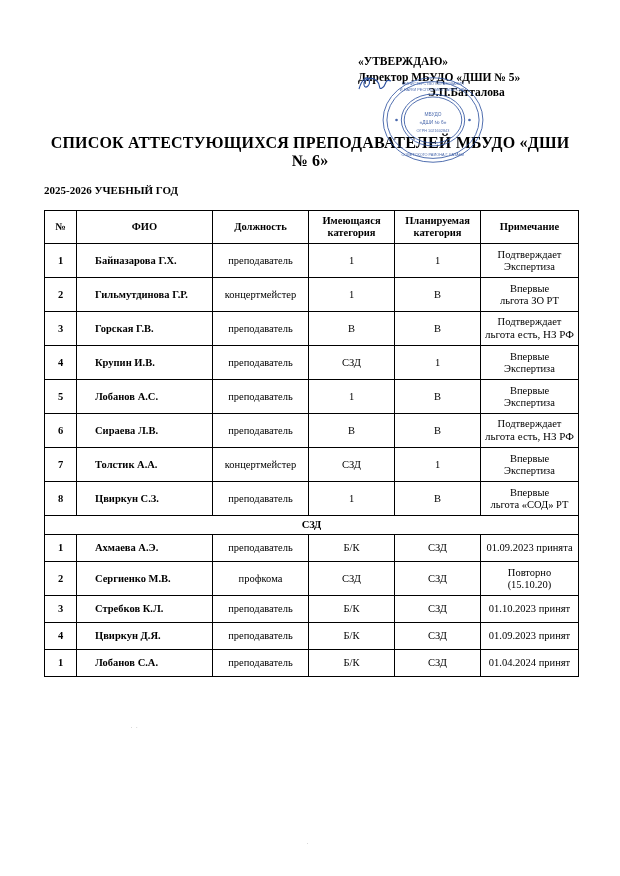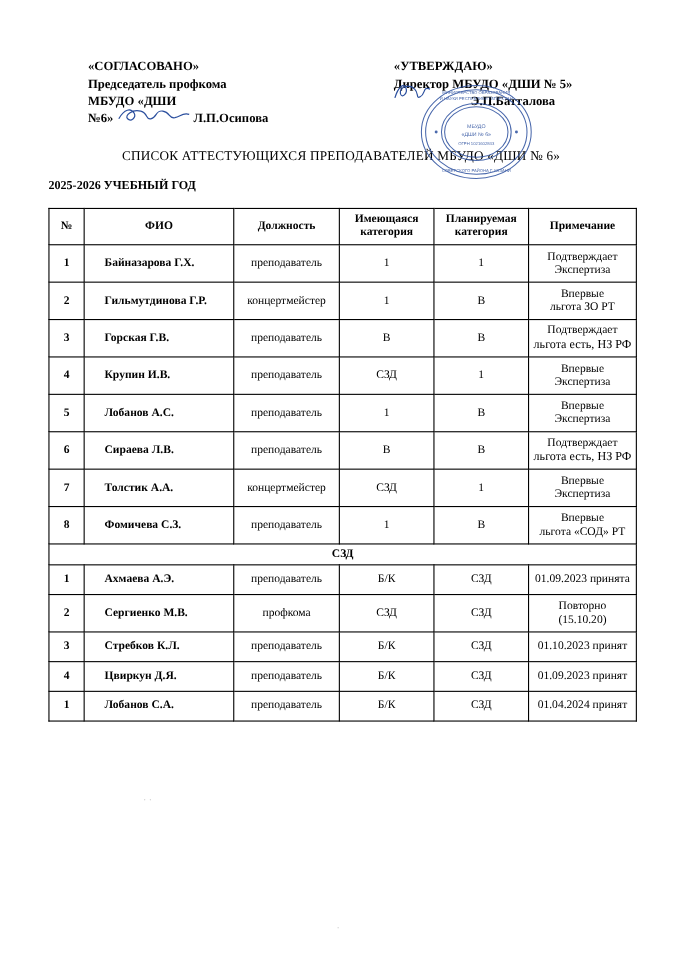--- a/index.html
+++ b/index.html
@@ -81,22 +81,22 @@
     top: 28px;
     width: 118px;
     height: 96px;
     opacity: .85;
   }
 
   
   .doc-title {
     margin-top: 10px;
     text-align: center;
-    font-size: 12px;
-    font-weight: normal;
+    font-size: 16px;
+    font-weight: bold;
     letter-spacing: .2px;
   }
   .doc-subtitle {
     margin-top: 14px;
     text-align: left;
     font-size: 11px;
     font-weight: bold;
   }
 
   
@@ -159,34 +159,20 @@
     font-size: 9px;
   }
 </style>
 </head>
 <body>
 
 <div class="page">
 
   <div class="approvals">
 
-    <div class="approval-left">
-      <span class="ttl">«СОГЛАСОВАНО»</span>
-      <span class="ttl">Председатель профкома</span>
-      <span class="ttl">МБУДО «ДШИ</span>
-      <span class="ttl">
-        <span>№6»</span>
-        <span class="sign-line">
-          <svg class="signature-scribble" viewBox="0 0 70 18">
-            <path d="M2,13 C7,4 13,3 16,8 C18,12 13,16 10,13 C7,10 14,4 22,6 C29,8 26,14 31,13 C37,12 35,5 42,6 C49,7 47,13 53,12 C58,11 60,7 66,9" fill="none" stroke="#2b4f9e" stroke-width="1.1"></path>
-          </svg>
-          &nbsp;&nbsp;&nbsp;&nbsp;&nbsp;&nbsp;&nbsp;&nbsp;&nbsp;&nbsp;
-        </span><span>Л.П.Осипова</span>
-      </span>
-    </div>
 
     <div class="approval-right">
       <span class="ttl">«УТВЕРЖДАЮ»</span>
       <span class="ttl">Директор МБУДО «ДШИ № 5»</span>
       <span class="ttl">
         <span class="sign-line">
           <svg class="signature-scribble2" viewBox="0 0 42 20">
             <path d="M3,16 C6,6 11,2 13,7 C15,12 9,17 8,12 C7,6 16,3 21,8 C25,12 22,17 26,15 C31,13 28,5 35,8" fill="none" stroke="#2b4f9e" stroke-width="1.1"></path>
           </svg>
           &nbsp;&nbsp;&nbsp;&nbsp;&nbsp;&nbsp;
@@ -326,21 +312,21 @@
         <td class="tall">концертмейстер</td>
         <td class="tall">СЗД</td>
         <td class="tall">1</td>
         <td class="tall">
           <span class="note-line">Впервые</span>
           <span class="note-line">Экспертиза</span>
         </td>
       </tr>
       <tr>
         <td class="row-num tall">8</td>
-        <td class="name tall">Фомичева С.З.</td>
+        <td class="name tall">Цвиркун С.З.</td>
         <td class="tall">преподаватель</td>
         <td class="tall">1</td>
         <td class="tall">В</td>
         <td class="tall">
           <span class="note-line">Впервые</span>
           <span class="note-line">льгота «СОД» РТ</span>
         </td>
       </tr>
 
       <tr class="section">

